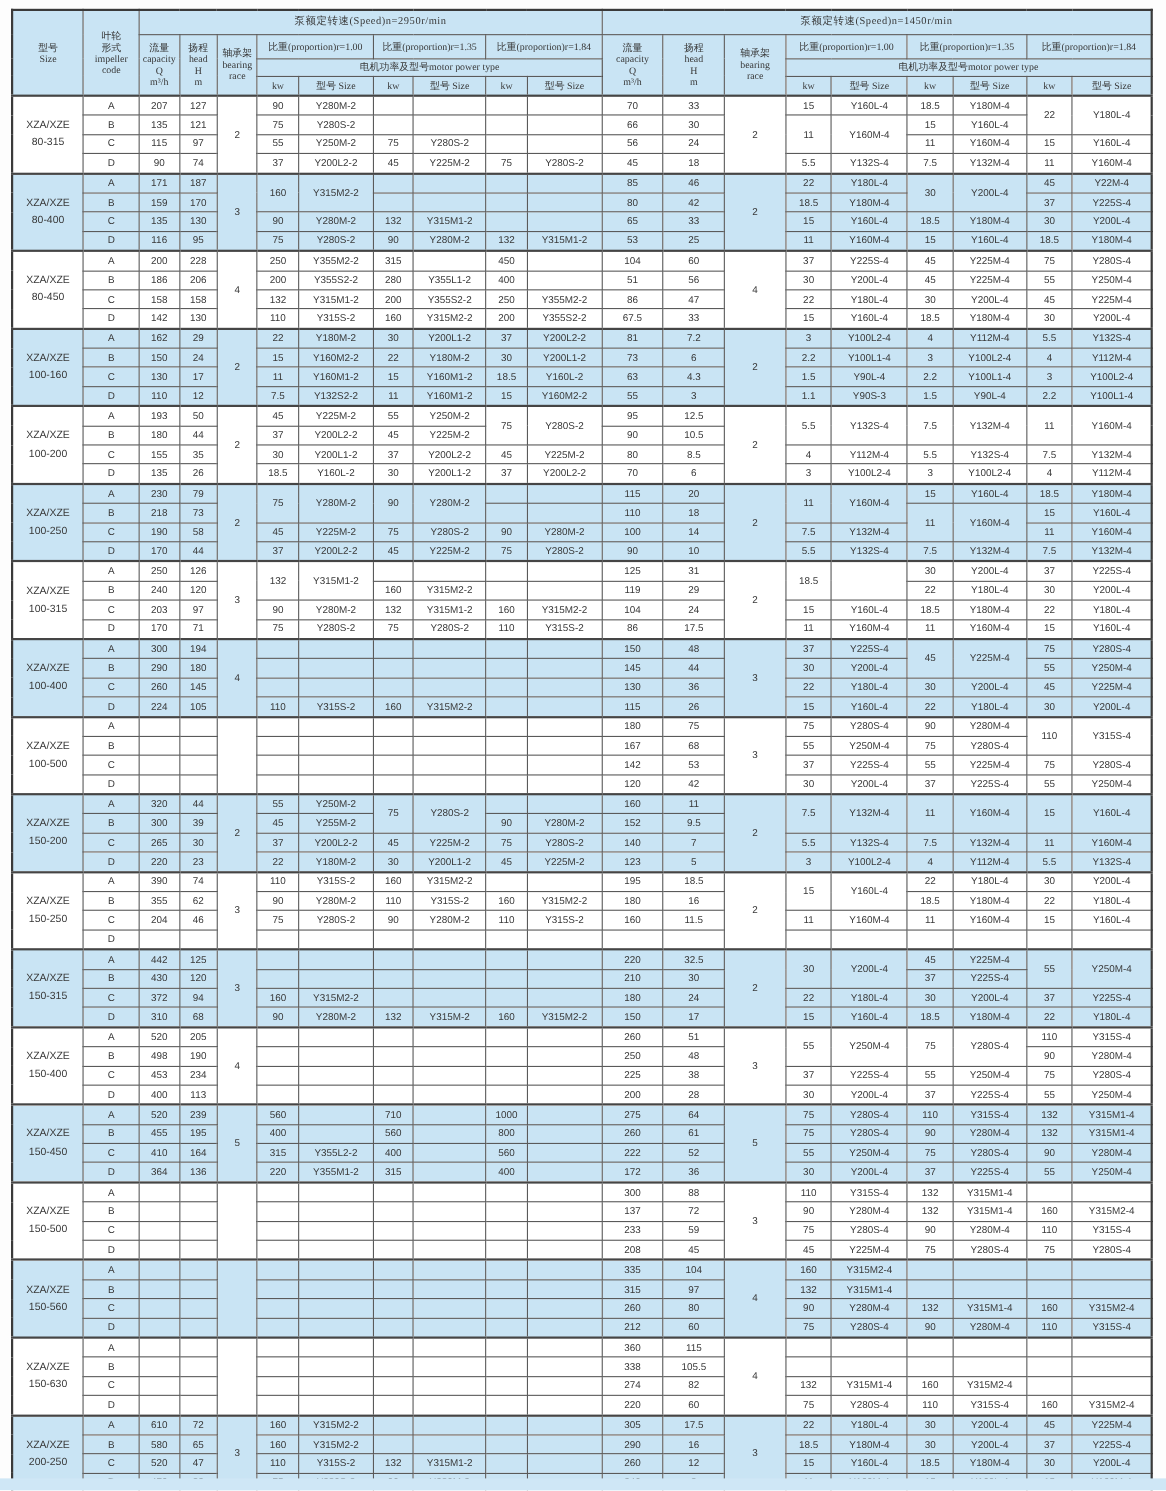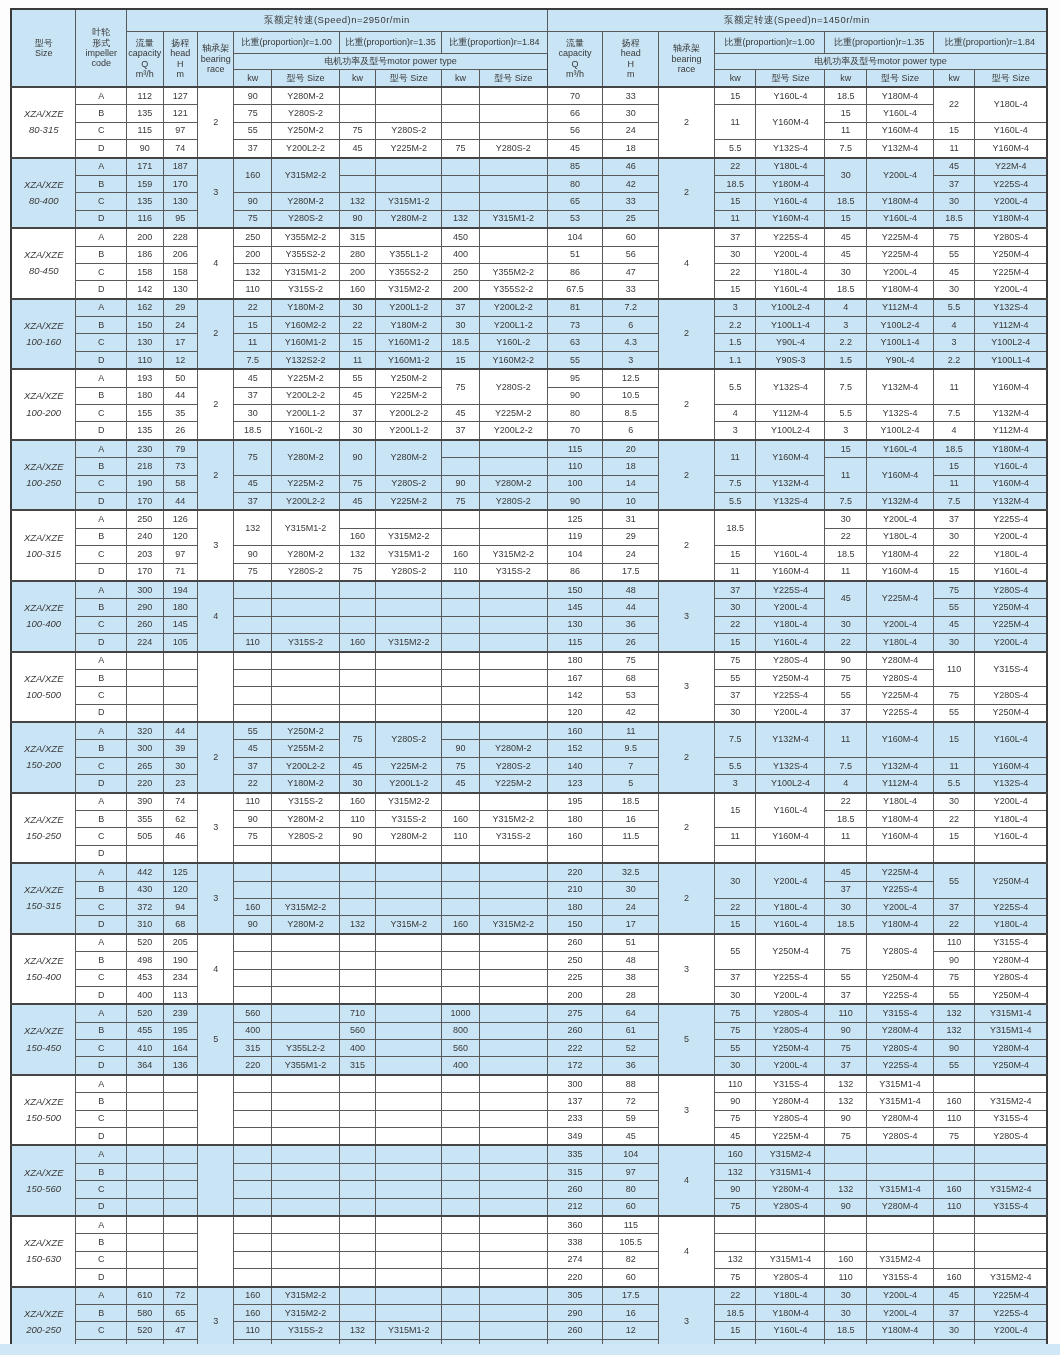--- a/index.html
+++ b/index.html
@@ -3,32 +3,32 @@
 <meta charset="utf-8">
 <style>
   html,body { margin:0; padding:0; background:#ffffff; }
   .page { position:relative; width:1060px; height:1355px; background:#fdfdfd;
           font-family:"Liberation Sans", sans-serif; overflow:hidden; }
   table.spec { border-collapse:collapse; table-layout:fixed; width:1038px;
                margin:8px 0 0 10px; border:2px solid #3a3a3a; }
   th, td { border:1px solid #5a5a5a; text-align:center; vertical-align:middle;
            padding:0; color:#383838; overflow:hidden; }
   thead th { background:#c9e4f4; font-weight:normal; font-size:9px; line-height:1.15;
-             white-space:pre-line; }
+             white-space:pre-line;font-family:Liberation Serif, serif; }
   thead tr.hr1 { height:22px; }
   thead tr.hr2 { height:22px;padding-left:37px; }
   thead tr.hr3 { height:16px; }
   thead tr.hr4 { height:18px; }
   thead th.banner { font-size:9.5px; letter-spacing:0.5px; }
   thead { border-bottom:2px solid #3a3a3a; }
   tbody td { font-size:9px; height:16.4px; line-height:1; background:#ffffff;
              white-space:nowrap; }
   tbody tr.shaded td { background:#c9e4f4; }
   tbody tr.block-start td { border-top:2px solid #454545; }
-  td.size-cell { font-size:9.5px; white-space:pre-line; line-height:1.7;font-style:italic; }
+  td.size-cell { font-size:9.5px; white-space:pre-line; line-height:1.7; }
   td.half-sep, th.half-sep { border-left:1.5px solid #454545; }
   .bottom-strip { position:absolute; left:0; right:0; bottom:0; height:11px;
                   background:#cfe7f6; }
 </style>
 </head>
 <body>
 
 <div class="page">
   <table class="spec">
     <colgroup>
@@ -111,21 +111,21 @@
         <th>型号 Size</th>
         <th>kw</th>
         <th>型号 Size</th>
       </tr>
     </thead>
     <tbody>
         <tr class="plain block-start">
           <td rowspan="4" class="size-cell">XZA/XZE
 80-315</td>
           <td>A</td>
-          <td>112</td>
+          <td>207</td>
           <td>127</td>
           <td rowspan="4">2</td>
           <td>90</td>
           <td>Y280M-2</td>
           <td></td>
           <td></td>
           <td></td>
           <td></td>
           <td class="half-sep">70</td>
           <td>33</td>
@@ -909,21 +909,21 @@
           <td>Y315M2-2</td>
           <td class="half-sep">180</td>
           <td>16</td>
           <td>18.5</td>
           <td>Y180M-4</td>
           <td>22</td>
           <td>Y180L-4</td>
         </tr>
         <tr class="plain">
           <td>C</td>
-          <td>505</td>
+          <td>204</td>
           <td>46</td>
           <td>75</td>
           <td>Y280S-2</td>
           <td>90</td>
           <td>Y280M-2</td>
           <td>110</td>
           <td>Y315S-2</td>
           <td class="half-sep">160</td>
           <td>11.5</td>
           <td>11</td>
@@ -1248,21 +1248,21 @@
         <tr class="plain">
           <td>D</td>
           <td></td>
           <td></td>
           <td></td>
           <td></td>
           <td></td>
           <td></td>
           <td></td>
           <td></td>
-          <td class="half-sep">349</td>
+          <td class="half-sep">208</td>
           <td>45</td>
           <td>45</td>
           <td>Y225M-4</td>
           <td>75</td>
           <td>Y280S-4</td>
           <td>75</td>
           <td>Y280S-4</td>
         </tr>
         <tr class="shaded block-start">
           <td rowspan="4" class="size-cell">XZA/XZE

